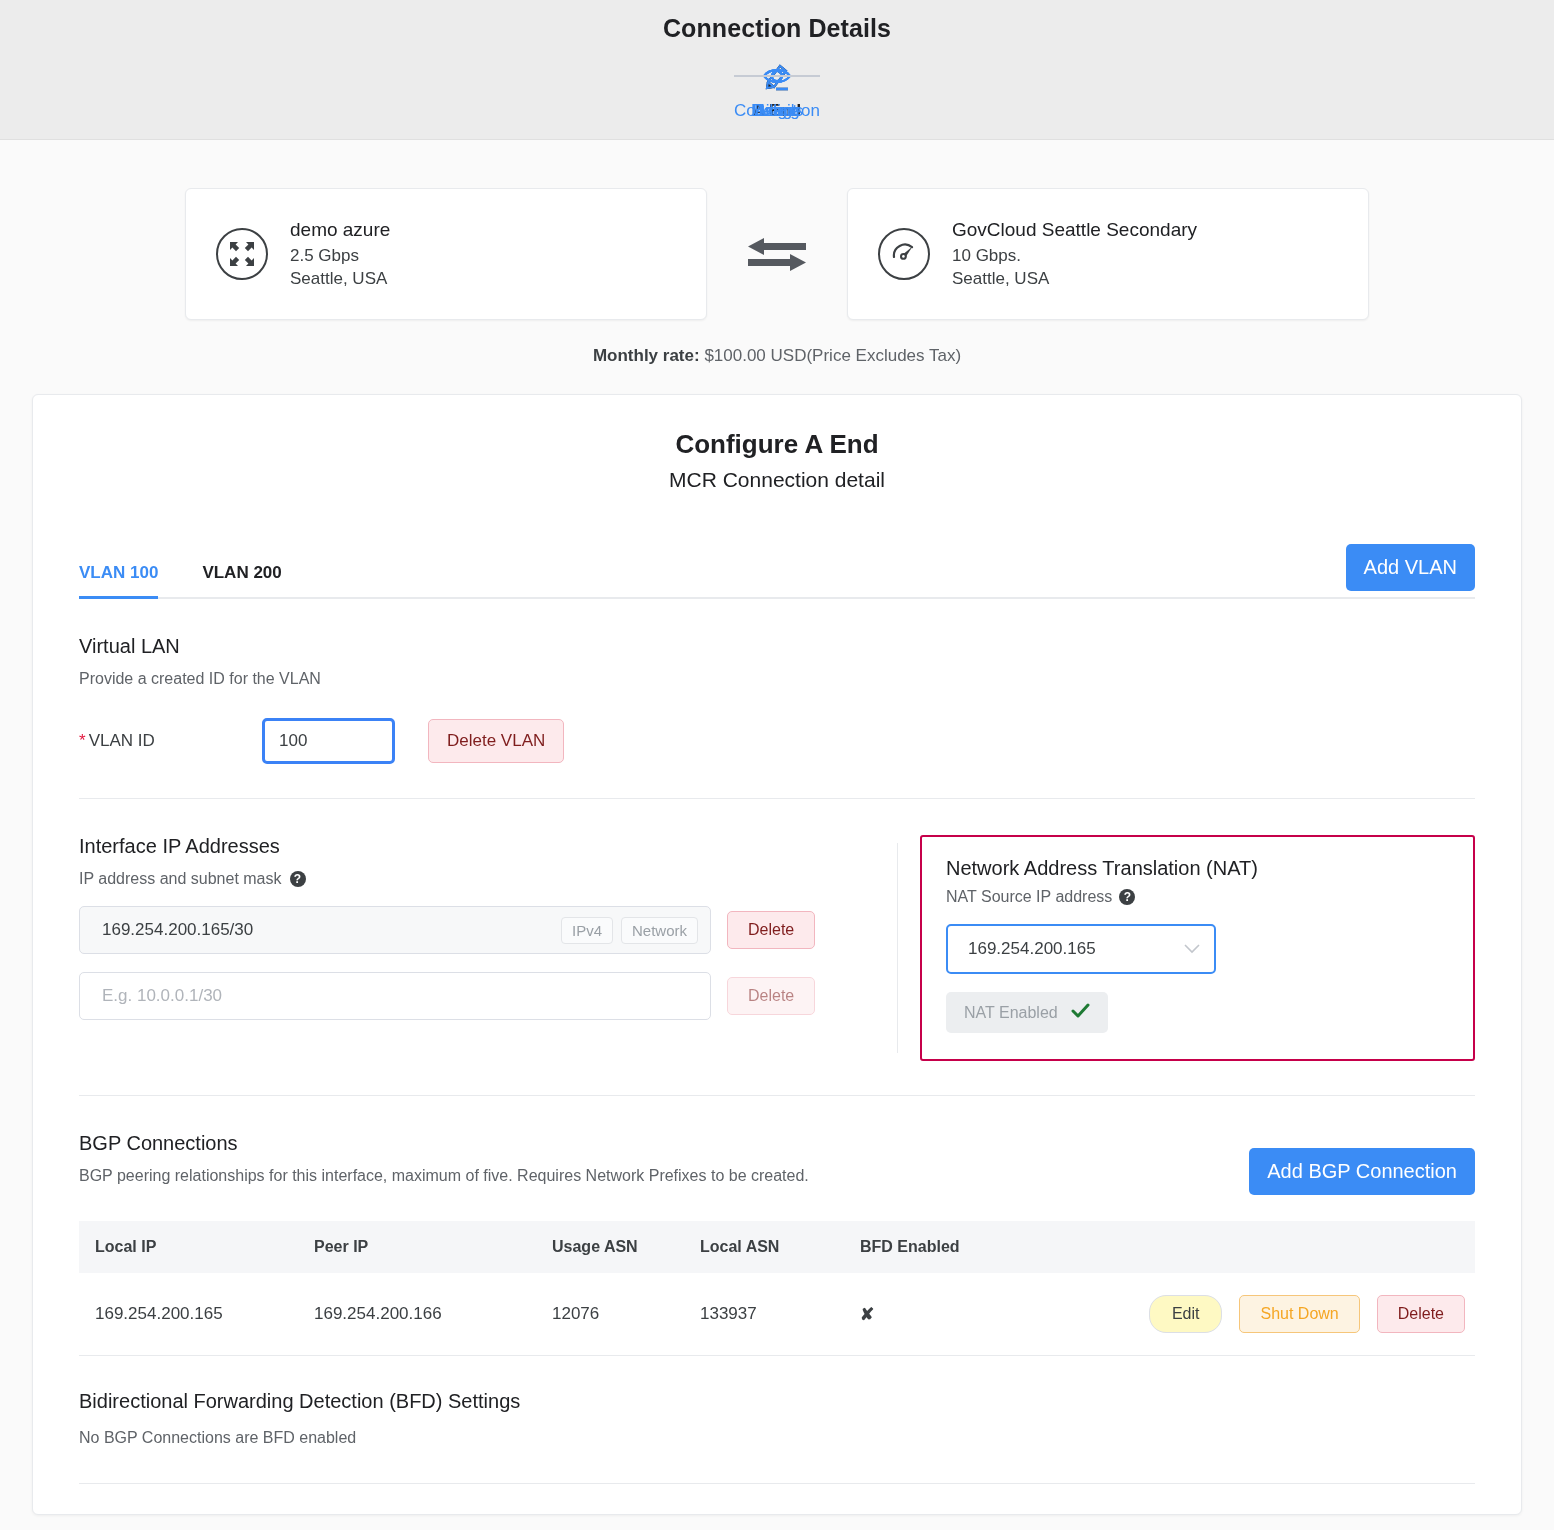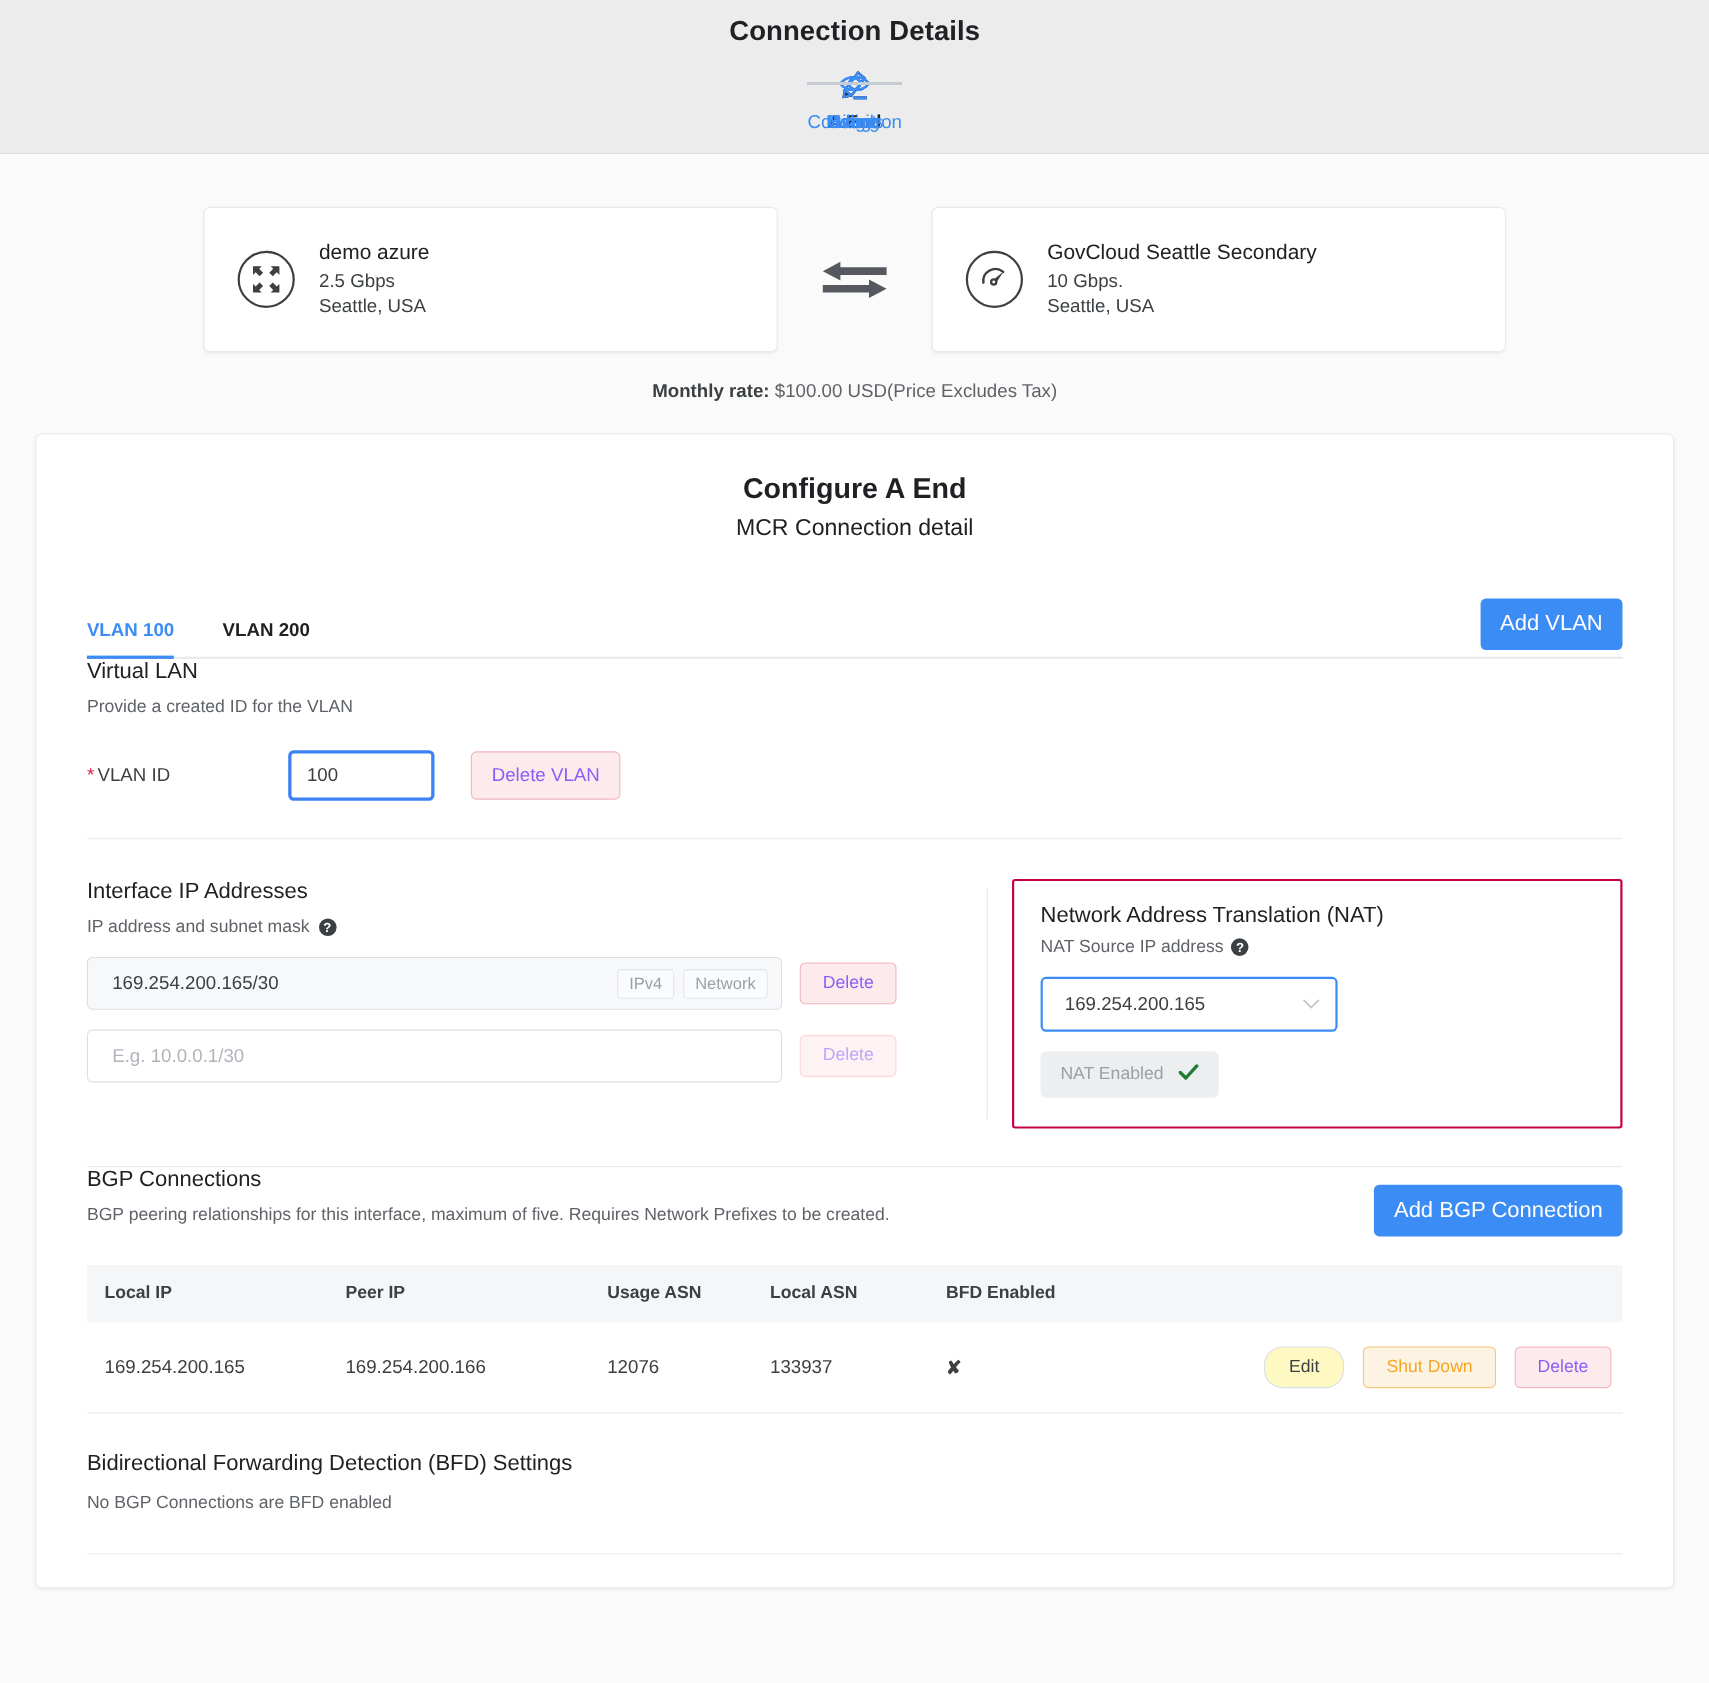--- a/index.html
+++ b/index.html
@@ -166,21 +166,21 @@
     border: none;
     border-radius: 5px;
     font-size: 20px;
     padding: 12px 18px;
     cursor: pointer;
     font-family: inherit;
     margin-bottom: 6px;
   }
 
   
-  .section { }
+  .section { padding-top: 36px; }
   .section-h {
     font-size: 20px;
     color: #202124;
     margin: 0 0 12px 0;
   }
   .section-desc {
     font-size: 16px;
     color: #5f6368;
     margin: 0 0 30px 0;
   }
@@ -208,21 +208,21 @@
     padding: 0 14px;
     color: #3c4043;
     font-family: inherit;
     background: #fff;
     outline: none;
   }
   .vlan-input { width: 133px; }
   .btn-danger-soft {
     background: #fdeaec;
     border: 1px solid #f2b6bf;
-    color: #8b5cf6;
+    color: #7f1d1d;
     border-radius: 5px;
     font-size: 17px;
     padding: 11px 18px;
     cursor: pointer;
     font-family: inherit;
   }
   .btn-danger-soft.small { font-size: 16px; padding: 9px 20px; }
   .btn-danger-soft.muted { opacity: .55; }
 
   

